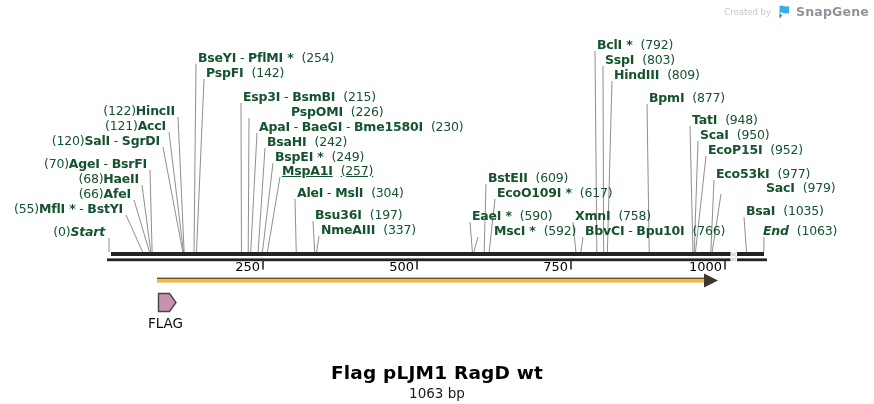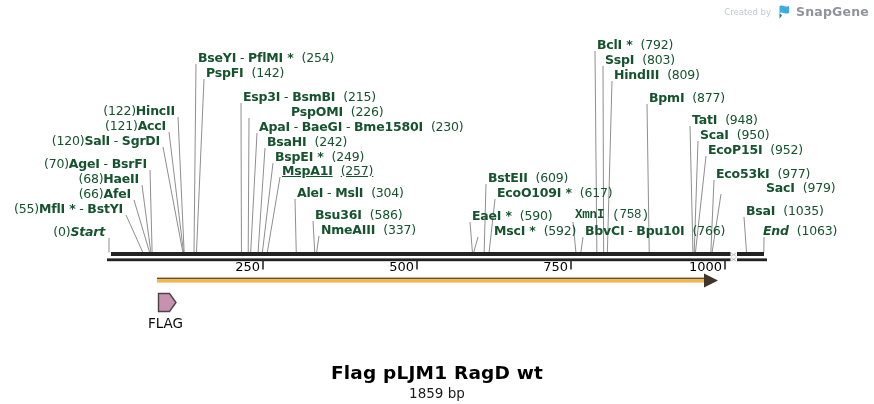--- a/index.html
+++ b/index.html
@@ -119,45 +119,45 @@
       <div class="site-label align-right italic" style="top: 225px; right: 769px;"><span class="pos pos-left">(0)</span><span class="names"><b>Start</b></span></div>
       <div class="site-label" style="top: 51px; left: 198px;"><span class="names"><b>BseYI</b><span class="sep">&nbsp;- </span><b>PflMI *</b></span><span class="pos pos-right">(254)</span></div>
       <div class="site-label" style="top: 66px; left: 206px;"><span class="names"><b>PspFI</b></span><span class="pos pos-right">(142)</span></div>
       <div class="site-label" style="top: 90px; left: 243px;"><span class="names"><b>Esp3I</b><span class="sep">&nbsp;- </span><b>BsmBI</b></span><span class="pos pos-right">(215)</span></div>
       <div class="site-label" style="top: 105px; left: 251px; margin-left: 40px;"><span class="names"><b>PspOMI</b></span><span class="pos pos-right">(226)</span></div>
       <div class="site-label" style="top: 120px; left: 259px;"><span class="names"><b>ApaI</b><span class="sep">&nbsp;- </span><b>BaeGI</b><span class="sep">&nbsp;- </span><b>Bme1580I</b></span><span class="pos pos-right">(230)</span></div>
       <div class="site-label" style="top: 135px; left: 267px;"><span class="names"><b>BsaHI</b></span><span class="pos pos-right">(242)</span></div>
       <div class="site-label" style="top: 150px; left: 275px;"><span class="names"><b>BspEI *</b></span><span class="pos pos-right">(249)</span></div>
       <div class="site-label" style="top: 164px; left: 282px; text-decoration: underline;"><span class="names"><b>MspA1I</b></span><span class="pos pos-right">(257)</span></div>
       <div class="site-label" style="top: 186px; left: 297px;"><span class="names"><b>AleI</b><span class="sep">&nbsp;- </span><b>MslI</b></span><span class="pos pos-right">(304)</span></div>
-      <div class="site-label" style="top: 208px; left: 315px;"><span class="names"><b>Bsu36I</b></span><span class="pos pos-right">(586)</span></div>
+      <div class="site-label" style="top: 208px; left: 315px;"><span class="names"><b>Bsu36I</b></span><span class="pos pos-right">(197)</span></div>
       <div class="site-label" style="top: 223px; left: 321px;"><span class="names"><b>NmeAIII</b></span><span class="pos pos-right">(337)</span></div>
       <div class="site-label" style="top: 209px; left: 472px;"><span class="names"><b>EaeI *</b></span><span class="pos pos-right">(590)</span></div>
       <div class="site-label" style="top: 224px; left: 480px; margin-left: 14px;"><span class="names"><b>MscI *</b></span><span class="pos pos-right">(592)</span></div>
       <div class="site-label" style="top: 171px; left: 488px;"><span class="names"><b>BstEII</b></span><span class="pos pos-right">(609)</span></div>
       <div class="site-label" style="top: 186px; left: 497px;"><span class="names"><b>EcoO109I *</b></span><span class="pos pos-right">(617)</span></div>
       <div class="site-label" style="top: 38px; left: 597px;"><span class="names"><b>BclI *</b></span><span class="pos pos-right">(792)</span></div>
       <div class="site-label" style="top: 53px; left: 605px;"><span class="names"><b>SspI</b></span><span class="pos pos-right">(803)</span></div>
       <div class="site-label" style="top: 68px; left: 614px;"><span class="names"><b>HindIII</b></span><span class="pos pos-right">(809)</span></div>
       <div class="site-label" style="top: 91px; left: 649px;"><span class="names"><b>BpmI</b></span><span class="pos pos-right">(877)</span></div>
       <div class="site-label" style="top: 113px; left: 692px;"><span class="names"><b>TatI</b></span><span class="pos pos-right">(948)</span></div>
       <div class="site-label" style="top: 128px; left: 700px;"><span class="names"><b>ScaI</b></span><span class="pos pos-right">(950)</span></div>
       <div class="site-label" style="top: 143px; left: 708px;"><span class="names"><b>EcoP15I</b></span><span class="pos pos-right">(952)</span></div>
       <div class="site-label" style="top: 167px; left: 716px; text-align: right;"><span class="names"><b>Eco53kI</b></span><span class="pos pos-right">(977)</span></div>
       <div class="site-label" style="top: 181px; left: 723px; margin-left: 43px;"><span class="names"><b>SacI</b></span><span class="pos pos-right">(979)</span></div>
       <div class="site-label" style="top: 204px; left: 746px;"><span class="names"><b>BsaI</b></span><span class="pos pos-right">(1035)</span></div>
-      <div class="site-label" style="top: 209px; left: 575px; font-family: Liberation Mono, monospace;"><span class="names"><b>XmnI</b></span><span class="pos pos-right">(758)</span></div>
+      <div class="site-label" style="top: 209px; left: 575px;"><span class="names"><b>XmnI</b></span><span class="pos pos-right">(758)</span></div>
       <div class="site-label" style="top: 224px; left: 585px;"><span class="names"><b>BbvCI</b><span class="sep">&nbsp;- </span><b>Bpu10I</b></span><span class="pos pos-right">(766)</span></div>
       <div class="site-label italic" style="top: 224px; left: 763px;"><span class="names"><b>End</b></span><span class="pos pos-right">(1063)</span></div>
       <div class="tick-label" style="right: 614px; top: 260px;">250</div>
       <div class="tick-label" style="right: 460px; top: 260px;">500</div>
       <div class="tick-label" style="right: 306px; top: 260px;">750</div>
       <div class="tick-label" style="right: 152px; top: 260px;">1000</div>
     </div>
 
   <div id="flag-label">FLAG</div>
 
   <div id="title-block">
     <div id="title-name">Flag pLJM1 RagD wt</div>
-    <div id="title-sub">1859 bp</div>
+    <div id="title-sub">1063 bp</div>
   </div>
 
 </div>
 
 </body></html>

